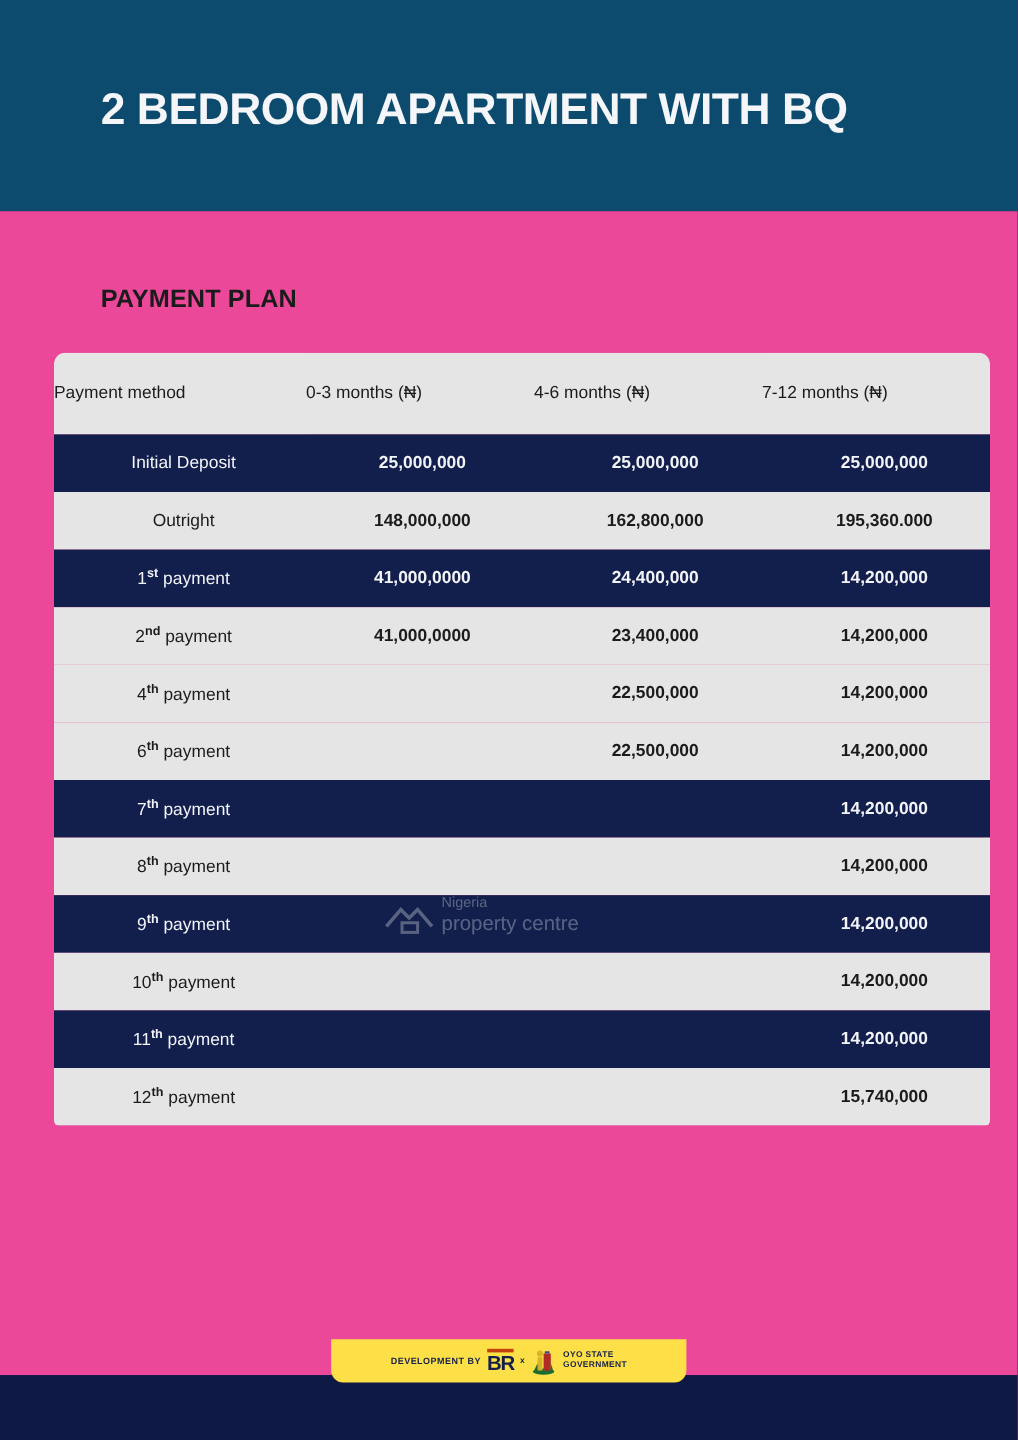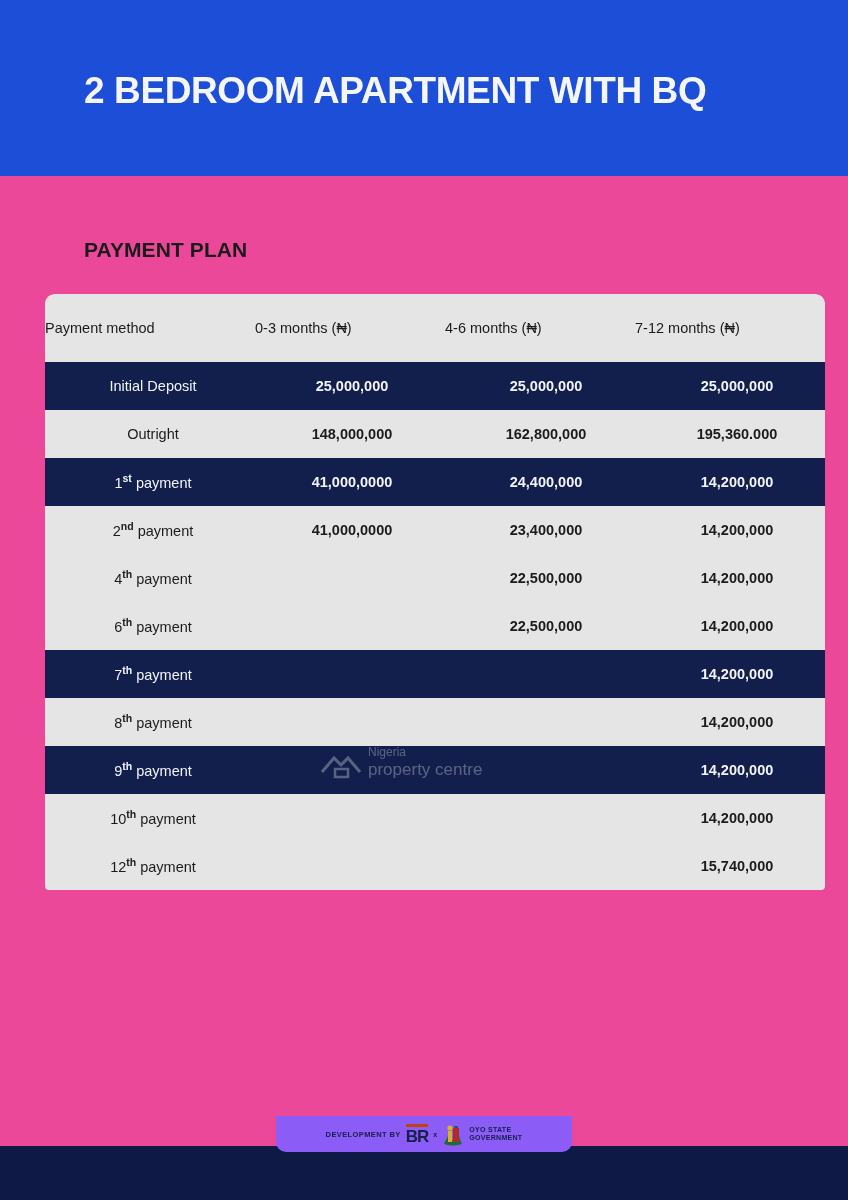--- a/index.html
+++ b/index.html
@@ -7,21 +7,21 @@
   body {
     background:#0e1a45;
     font-family:"Liberation Sans", sans-serif;
     position:relative;
     overflow:hidden;
   }
 
   
   #top-band {
     position:absolute; left:0; top:0; width:848px; height:176px;
-    background:#1d4ed8;
+    background:#0c4a6e;
   }
   #doc-title {
     position:absolute; left:84px; top:70px; width:660px;
     color:#f4f6fa;
     font-size:37px; font-weight:bold; line-height:1.16;
     letter-spacing:-0.4px;
     text-transform:uppercase;
   }
 
   
@@ -104,21 +104,21 @@
   #watermark .wm-text .t2 { display:block; font-size:17px; }
 
   
   #footer-band {
     position:absolute; left:0; top:1146px; width:848px; height:54px;
     background:#0e1a45;
   }
   #footer-card {
     position:absolute; left:276px; top:1116px;
     width:296px; height:36px;
-    background:#8b5cf6;
+    background:#fde047;
     border-radius:0 0 10px 10px;
     display:flex; align-items:center; justify-content:center;
     gap:5px;
   }
   #footer-card .dev-by {
     font-size:7.5px; font-weight:bold; letter-spacing:0.4px;
     color:#15204a; text-transform:uppercase;
   }
   #footer-card .br-logo {
     font-size:17px; font-weight:bold; color:#15204a;
@@ -208,20 +208,26 @@
           <td class="val v3">14,200,000</td>
         </tr>
         <tr class="dark">
           <td class="method"><span class="ord">9<sup>th</sup> payment</span></td>
           <td class="val v1"></td>
           <td class="val v2"></td>
           <td class="val v3">14,200,000</td>
         </tr>
         <tr class="light">
           <td class="method"><span class="ord">10<sup>th</sup> payment</span></td>
+          <td class="val v1"></td>
+          <td class="val v2"></td>
+          <td class="val v3">14,200,000</td>
+        </tr>
+        <tr class="dark">
+          <td class="method"><span class="ord">11<sup>th</sup> payment</span></td>
           <td class="val v1"></td>
           <td class="val v2"></td>
           <td class="val v3">14,200,000</td>
         </tr>
         <tr class="light">
           <td class="method"><span class="ord">12<sup>th</sup> payment</span></td>
           <td class="val v1"></td>
           <td class="val v2"></td>
           <td class="val v3">15,740,000</td>
         </tr>

